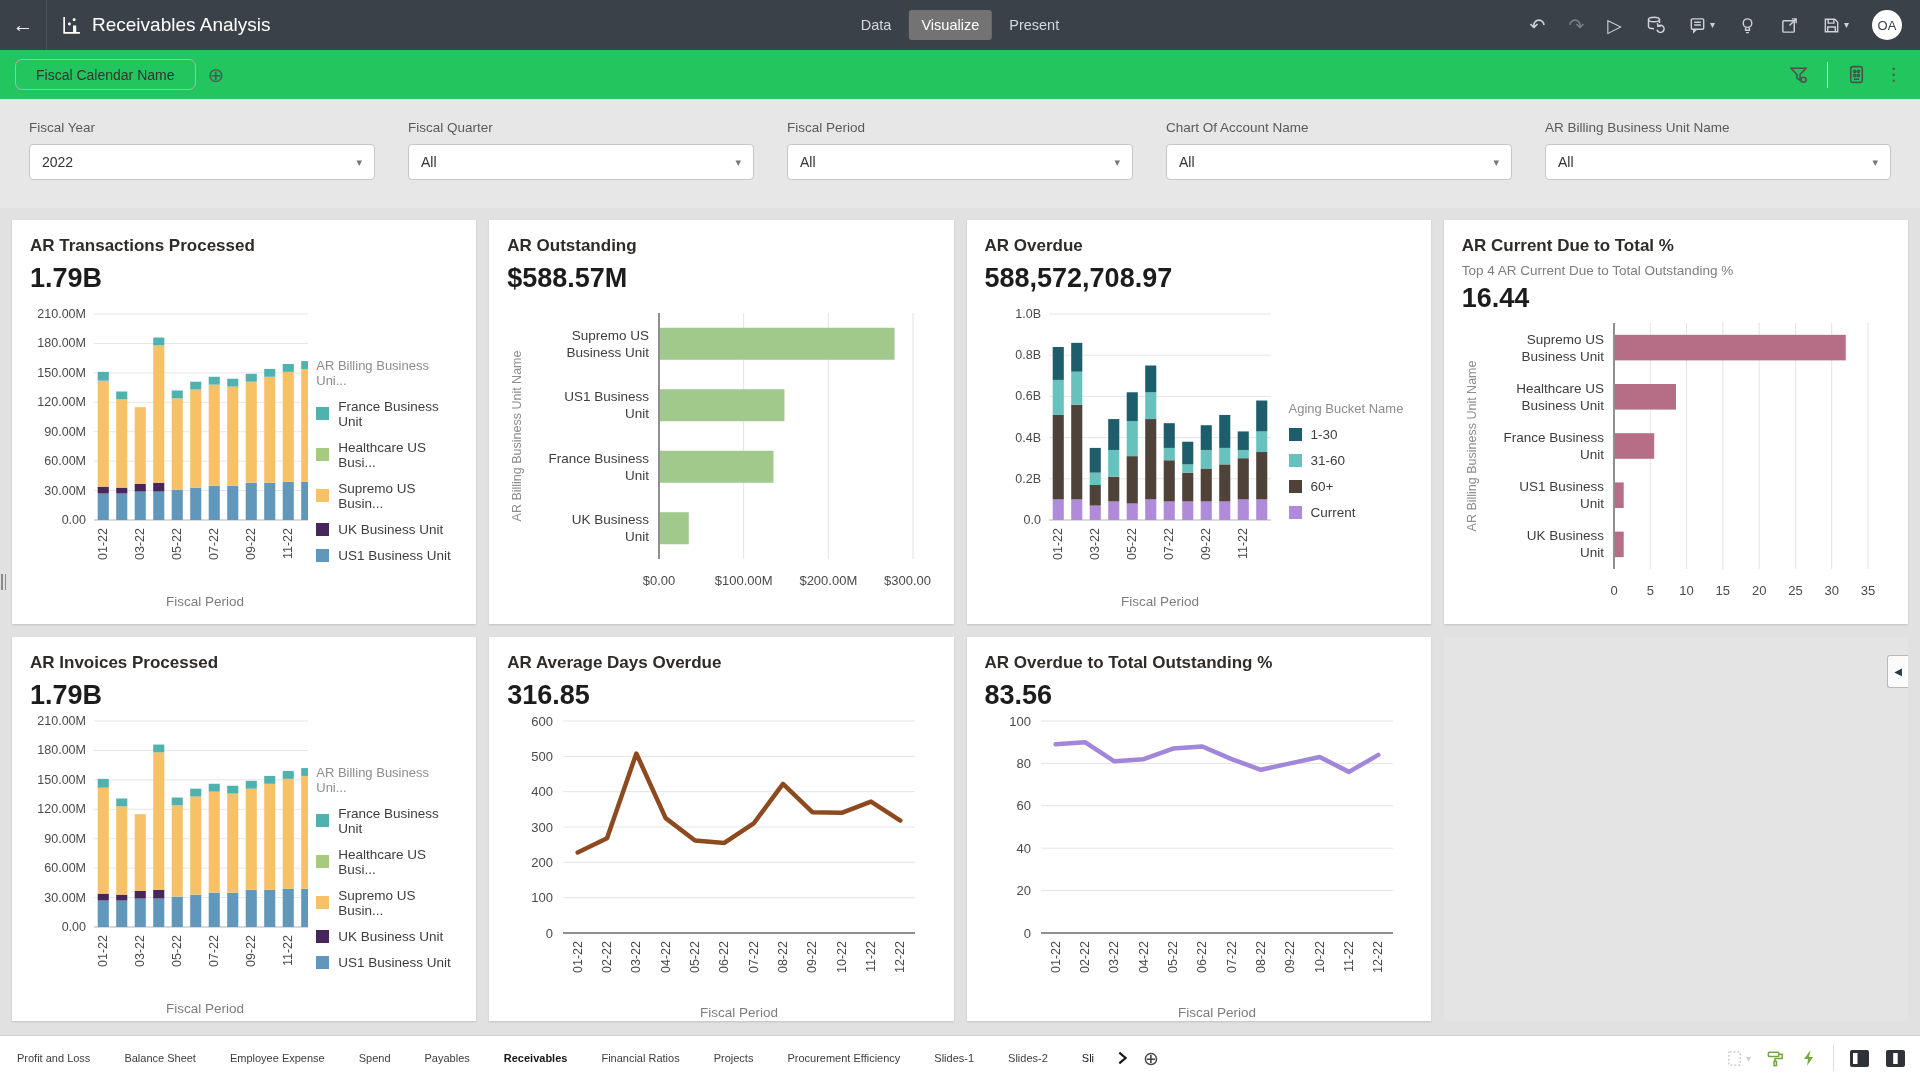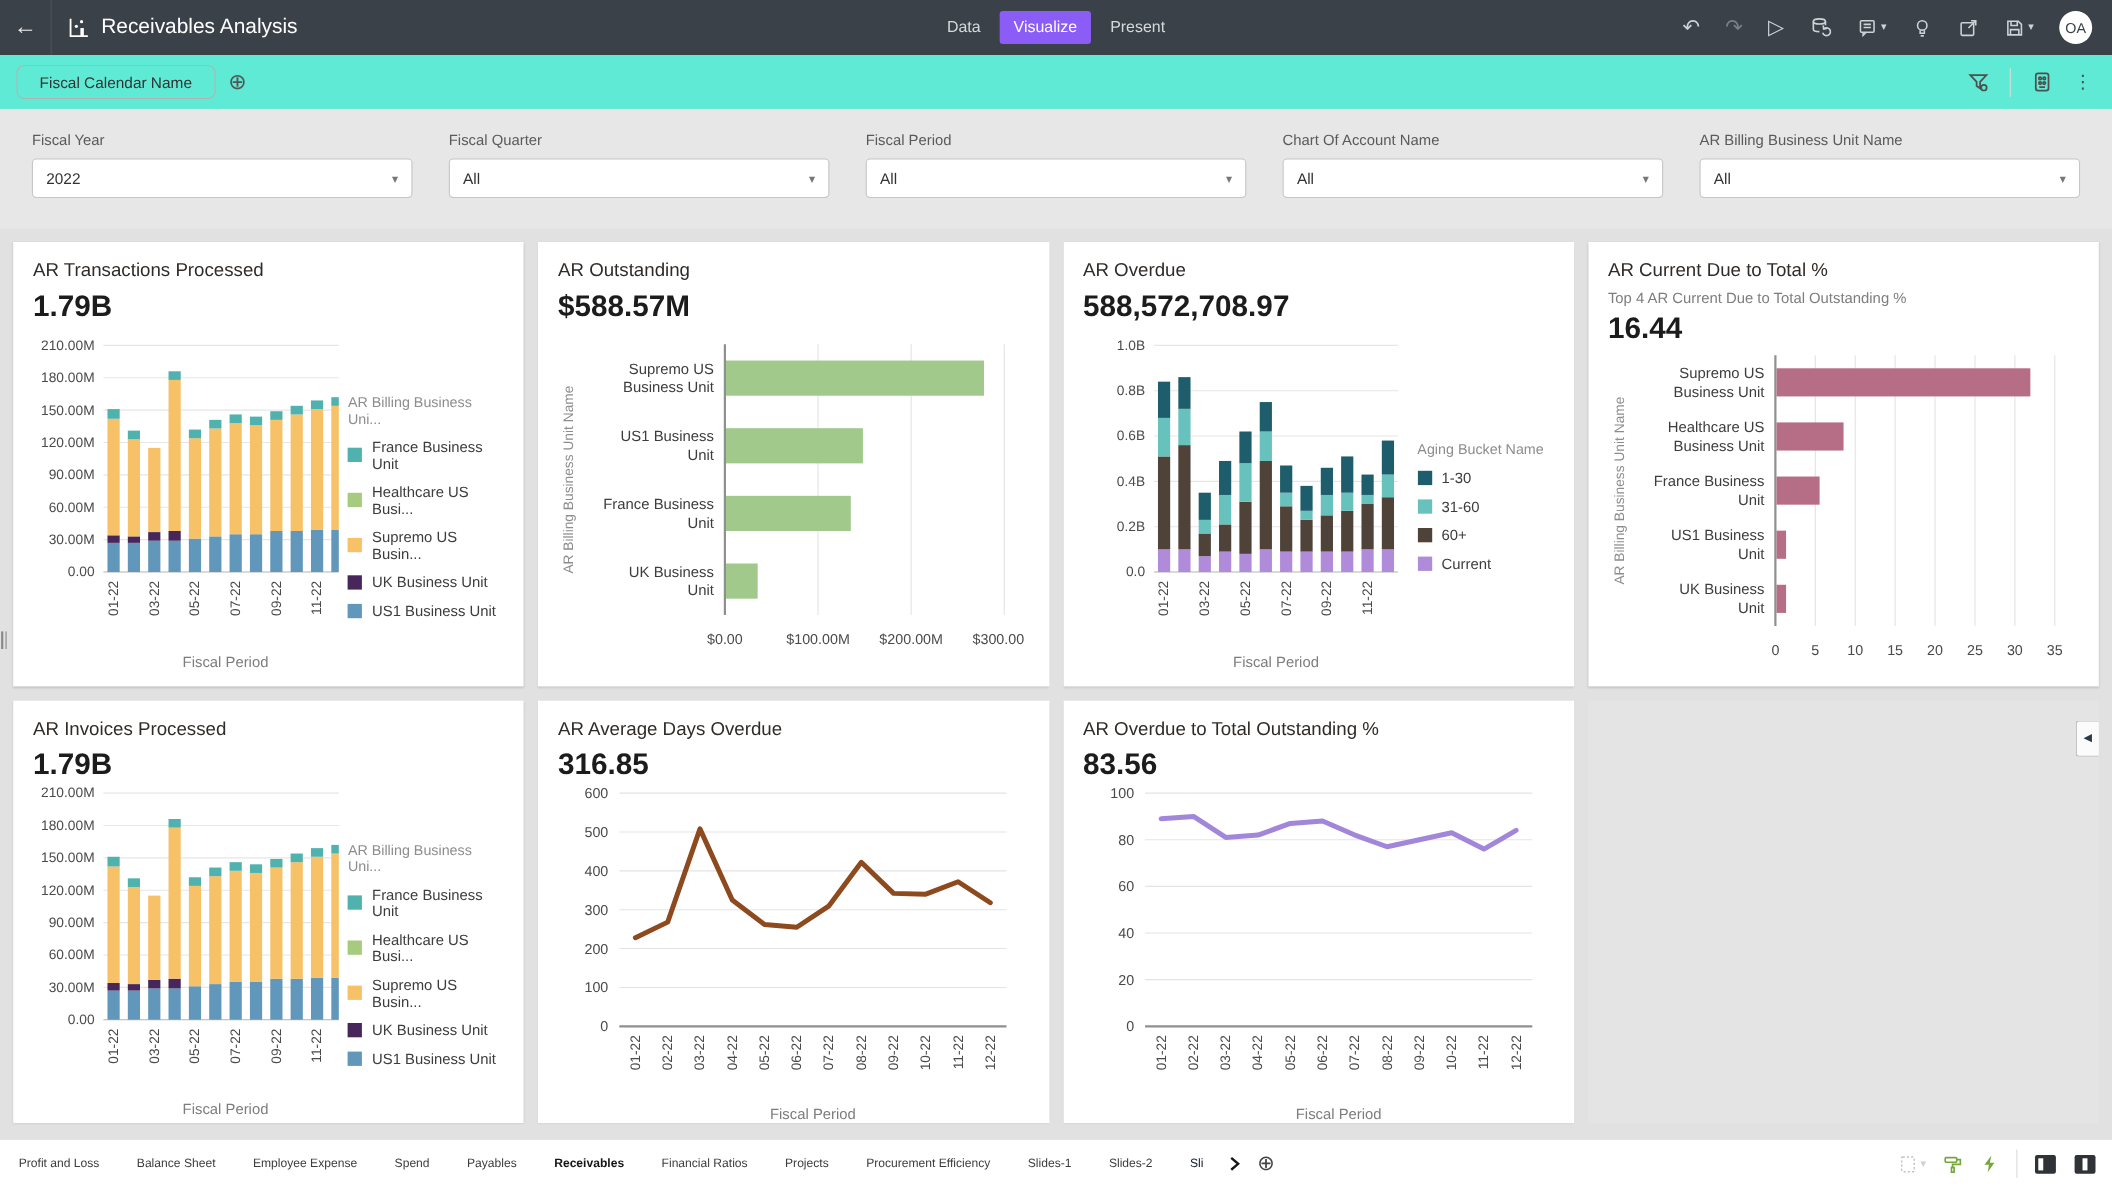--- a/index.html
+++ b/index.html
@@ -7,46 +7,46 @@
   button{font-family:inherit;background:none;border:none;cursor:pointer}
 
   
   .topbar{height:50px;background:#3a4149;display:flex;align-items:center;position:relative;color:#d6d9dc}
   .back-btn{width:46px;height:50px;color:#e8eaec;font-size:21px}
   .topbar-divider{width:1px;height:50px;background:#4c535b}
   .viz-logo{margin:0 10px 0 14px;color:#fff;display:flex}
   .app-title{color:#fff;font-size:19px;font-weight:400}
   .header-tabs{position:absolute;left:50%;transform:translateX(-50%);display:flex;gap:4px;align-items:center}
   .htab{color:#d6d9dc;font-size:14.5px;padding:7px 13px;border-radius:3px}
-  .htab.active{background:#8b5cf6;color:#fff}
+  .htab.active{background:#737373;color:#fff}
   .header-icons{margin-left:auto;display:flex;align-items:center;gap:23px;padding-right:18px}
   .hicon{color:#ced2d6;font-size:19px;display:flex;align-items:center;gap:3px;line-height:1}
   .hicon.dim{color:#78808a}
   .caret{font-size:10px;color:#ced2d6}
   .avatar{width:30px;height:30px;border-radius:50%;background:#fff;color:#3a4149;font-size:13px;font-weight:normal;display:flex;align-items:center;justify-content:center}
 
   
-  .chiprow{height:50px;background:#5eead4;display:flex;align-items:center;padding:0 18px 0 15px;border-bottom:1px solid #e2e2e2}
+  .chiprow{height:50px;background:#22c55e;display:flex;align-items:center;padding:0 18px 0 15px;border-bottom:1px solid #e2e2e2}
   .filter-chip{height:31px;padding:0 20px;border:1px solid #b3b3b3;border-radius:7px;font-size:14px;color:#333}
   .chip-add{margin-left:12px;font-size:20px;color:#555}
   .chiprow-right{margin-left:auto;display:flex;align-items:center;gap:18px}
   .cicon{color:#4f4f4f;display:flex;align-items:center}
   .vdiv{width:1px;height:26px;background:#dcdcdc}
   .kebab{font-size:17px;color:#4f4f4f;letter-spacing:0}
 
   
   .filterpanel{height:108px;background:#e7e7e7;padding:20px 29px 0;display:grid;grid-template-columns:repeat(5,1fr);column-gap:33px}
   .filter label{display:block;font-size:13.5px;color:#5a5a5a;margin-bottom:9px}
   .select{height:36px;background:#fff;border:1px solid #c6c6c6;border-radius:4px;display:flex;align-items:center;padding:0 12px;font-size:14px;color:#333}
   .select .sel-caret{margin-left:auto;color:#777;font-size:11px}
 
   
   .dashboard{position:relative;height:827px;background:#e1e1e1;display:grid;grid-template-columns:repeat(4,1fr);grid-template-rows:404px 384px;gap:13px;padding:12px 12px 14px}
   .card{background:#fff;box-shadow:0 1px 2px rgba(0,0,0,.14);padding:16px 18px 6px;display:flex;flex-direction:column;overflow:hidden}
-  .card-title{font-size:17px;font-weight:400;color:#2f2b28;margin-bottom:7px}
+  .card-title{font-size:17px;font-weight:700;color:#2f2b28;margin-bottom:7px}
   .card-sub{font-size:13.5px;color:#7d7d7d;margin-bottom:5px}
   .card-num{font-size:27px;font-weight:bold;color:#1c1c1c;margin-bottom:8px}
   .chart-row{display:flex;align-items:center;flex:1;min-height:0}
   .legend{display:flex;flex-direction:column;gap:11px;margin-left:8px;font-size:13.5px;color:#3d3d3d}
   .legend-title{color:#8d8d8d;font-size:13px}
   .legend-item{display:flex;align-items:center;gap:9px}
   .swatch{width:13px;height:13px;display:inline-block;flex:none}
   .empty-slot{position:relative;background:#e4e4e4}
   .collapse-toggle{position:absolute;right:0;top:18px;width:21px;height:33px;background:#fbfbfb;border:1px solid #b9b9b9;border-right:none;border-radius:3px 0 0 3px;color:#2b3a4a;font-size:10px}
   .resize-handle{position:absolute;left:0;top:365px;width:7px;height:18px;display:flex;gap:2px;align-items:center;justify-content:center}

